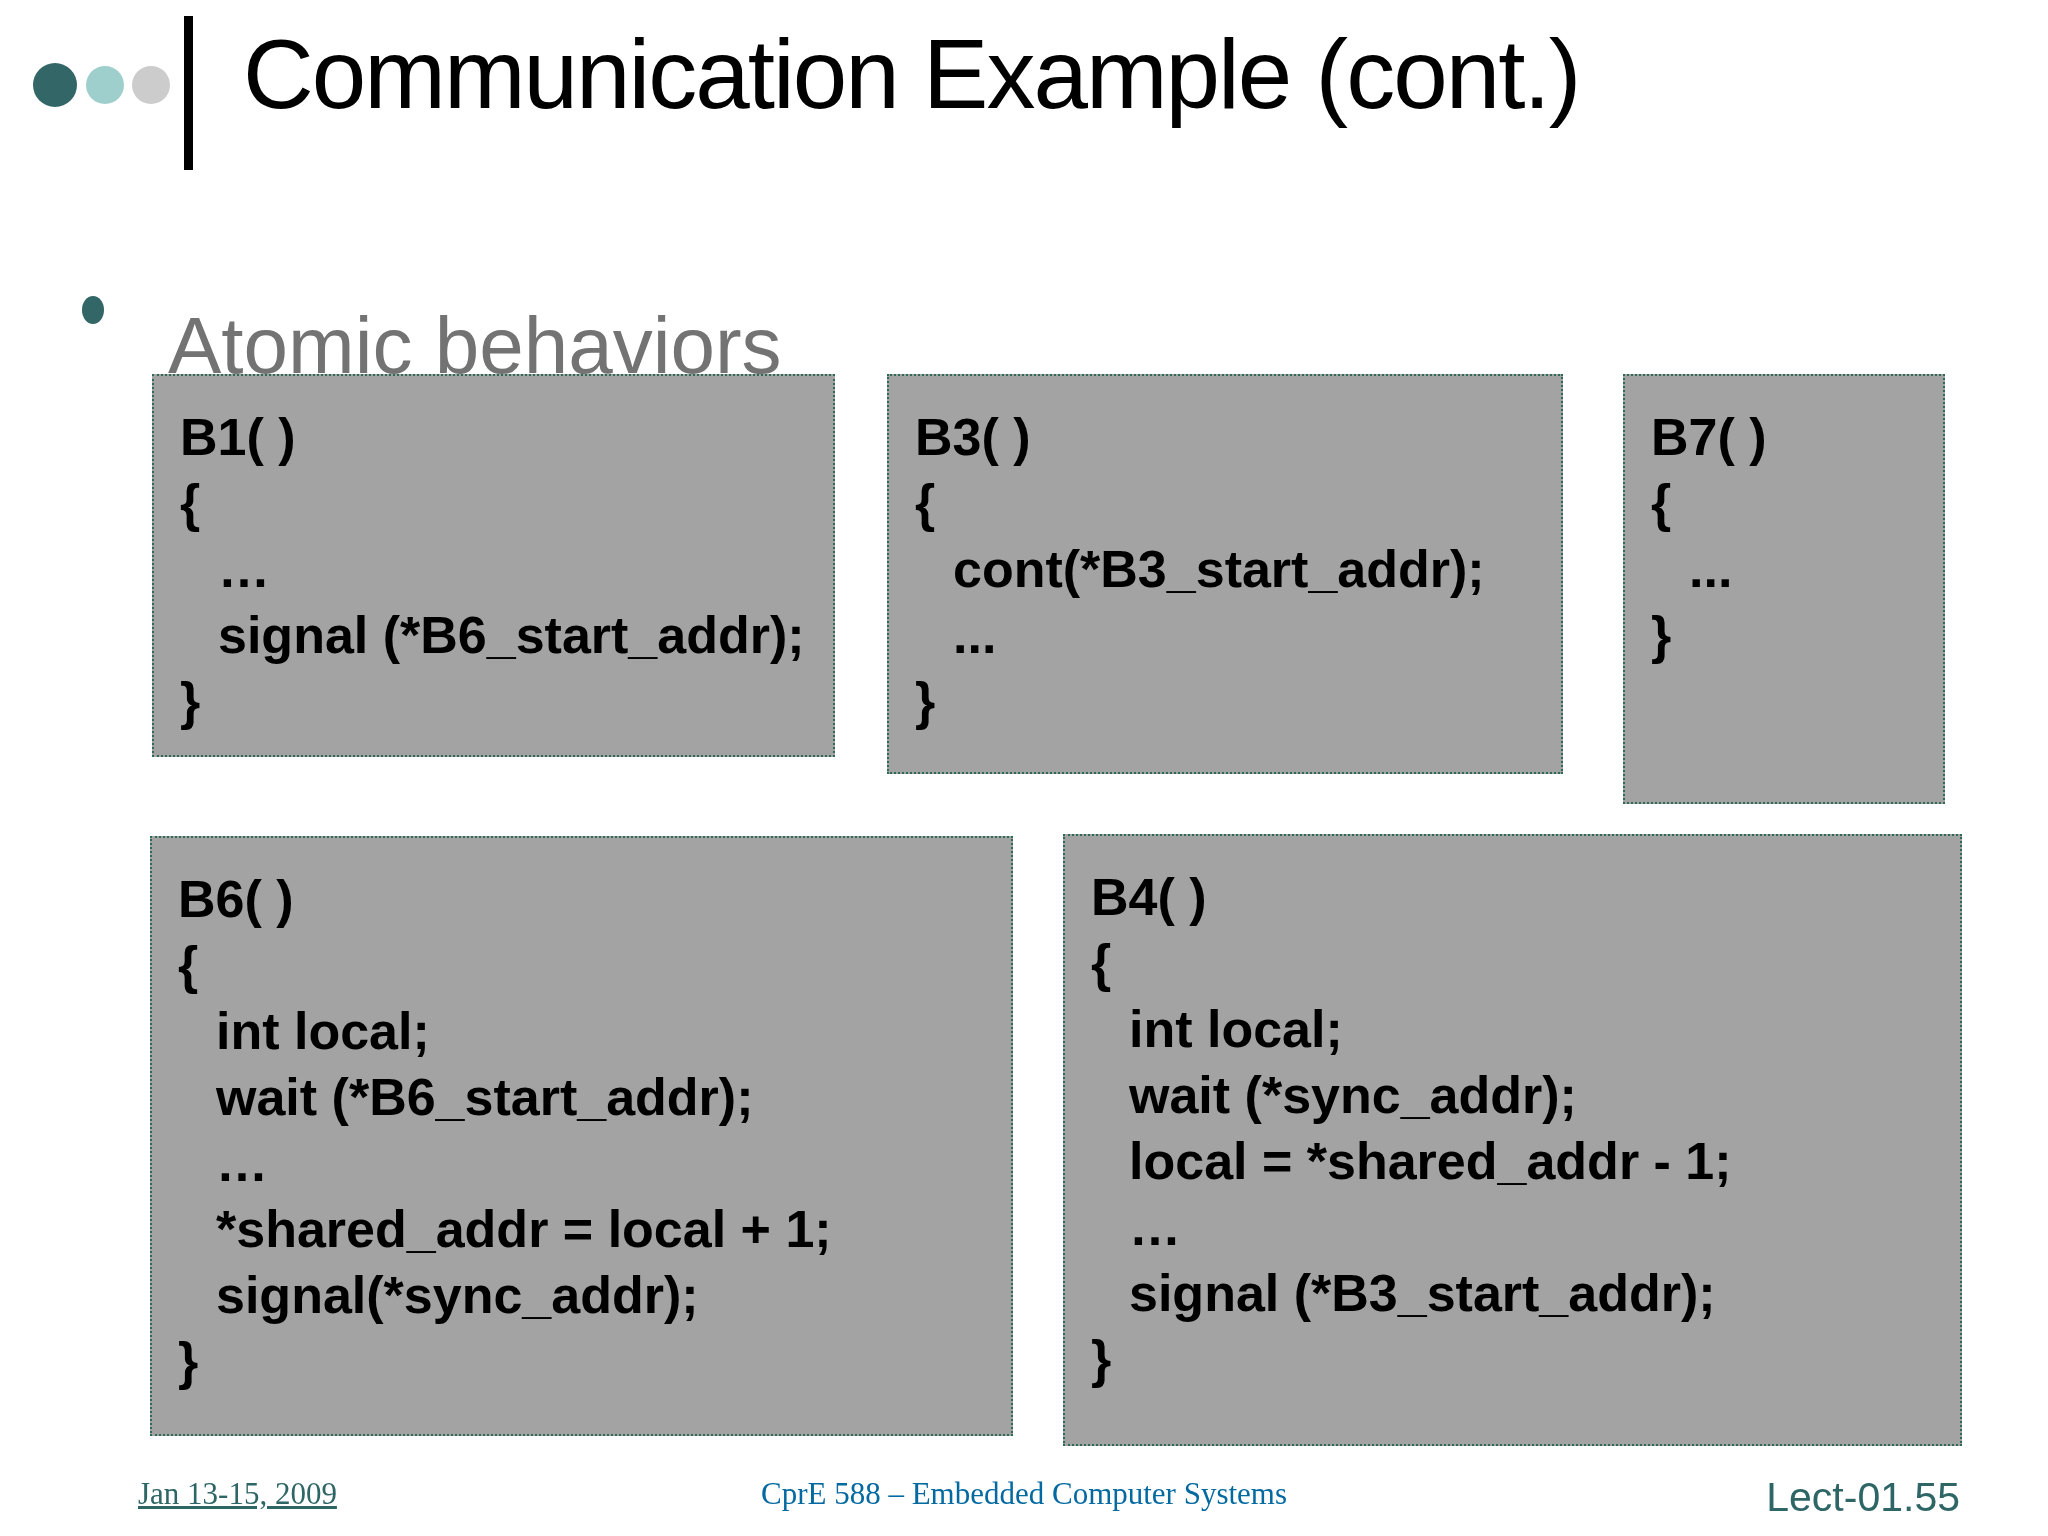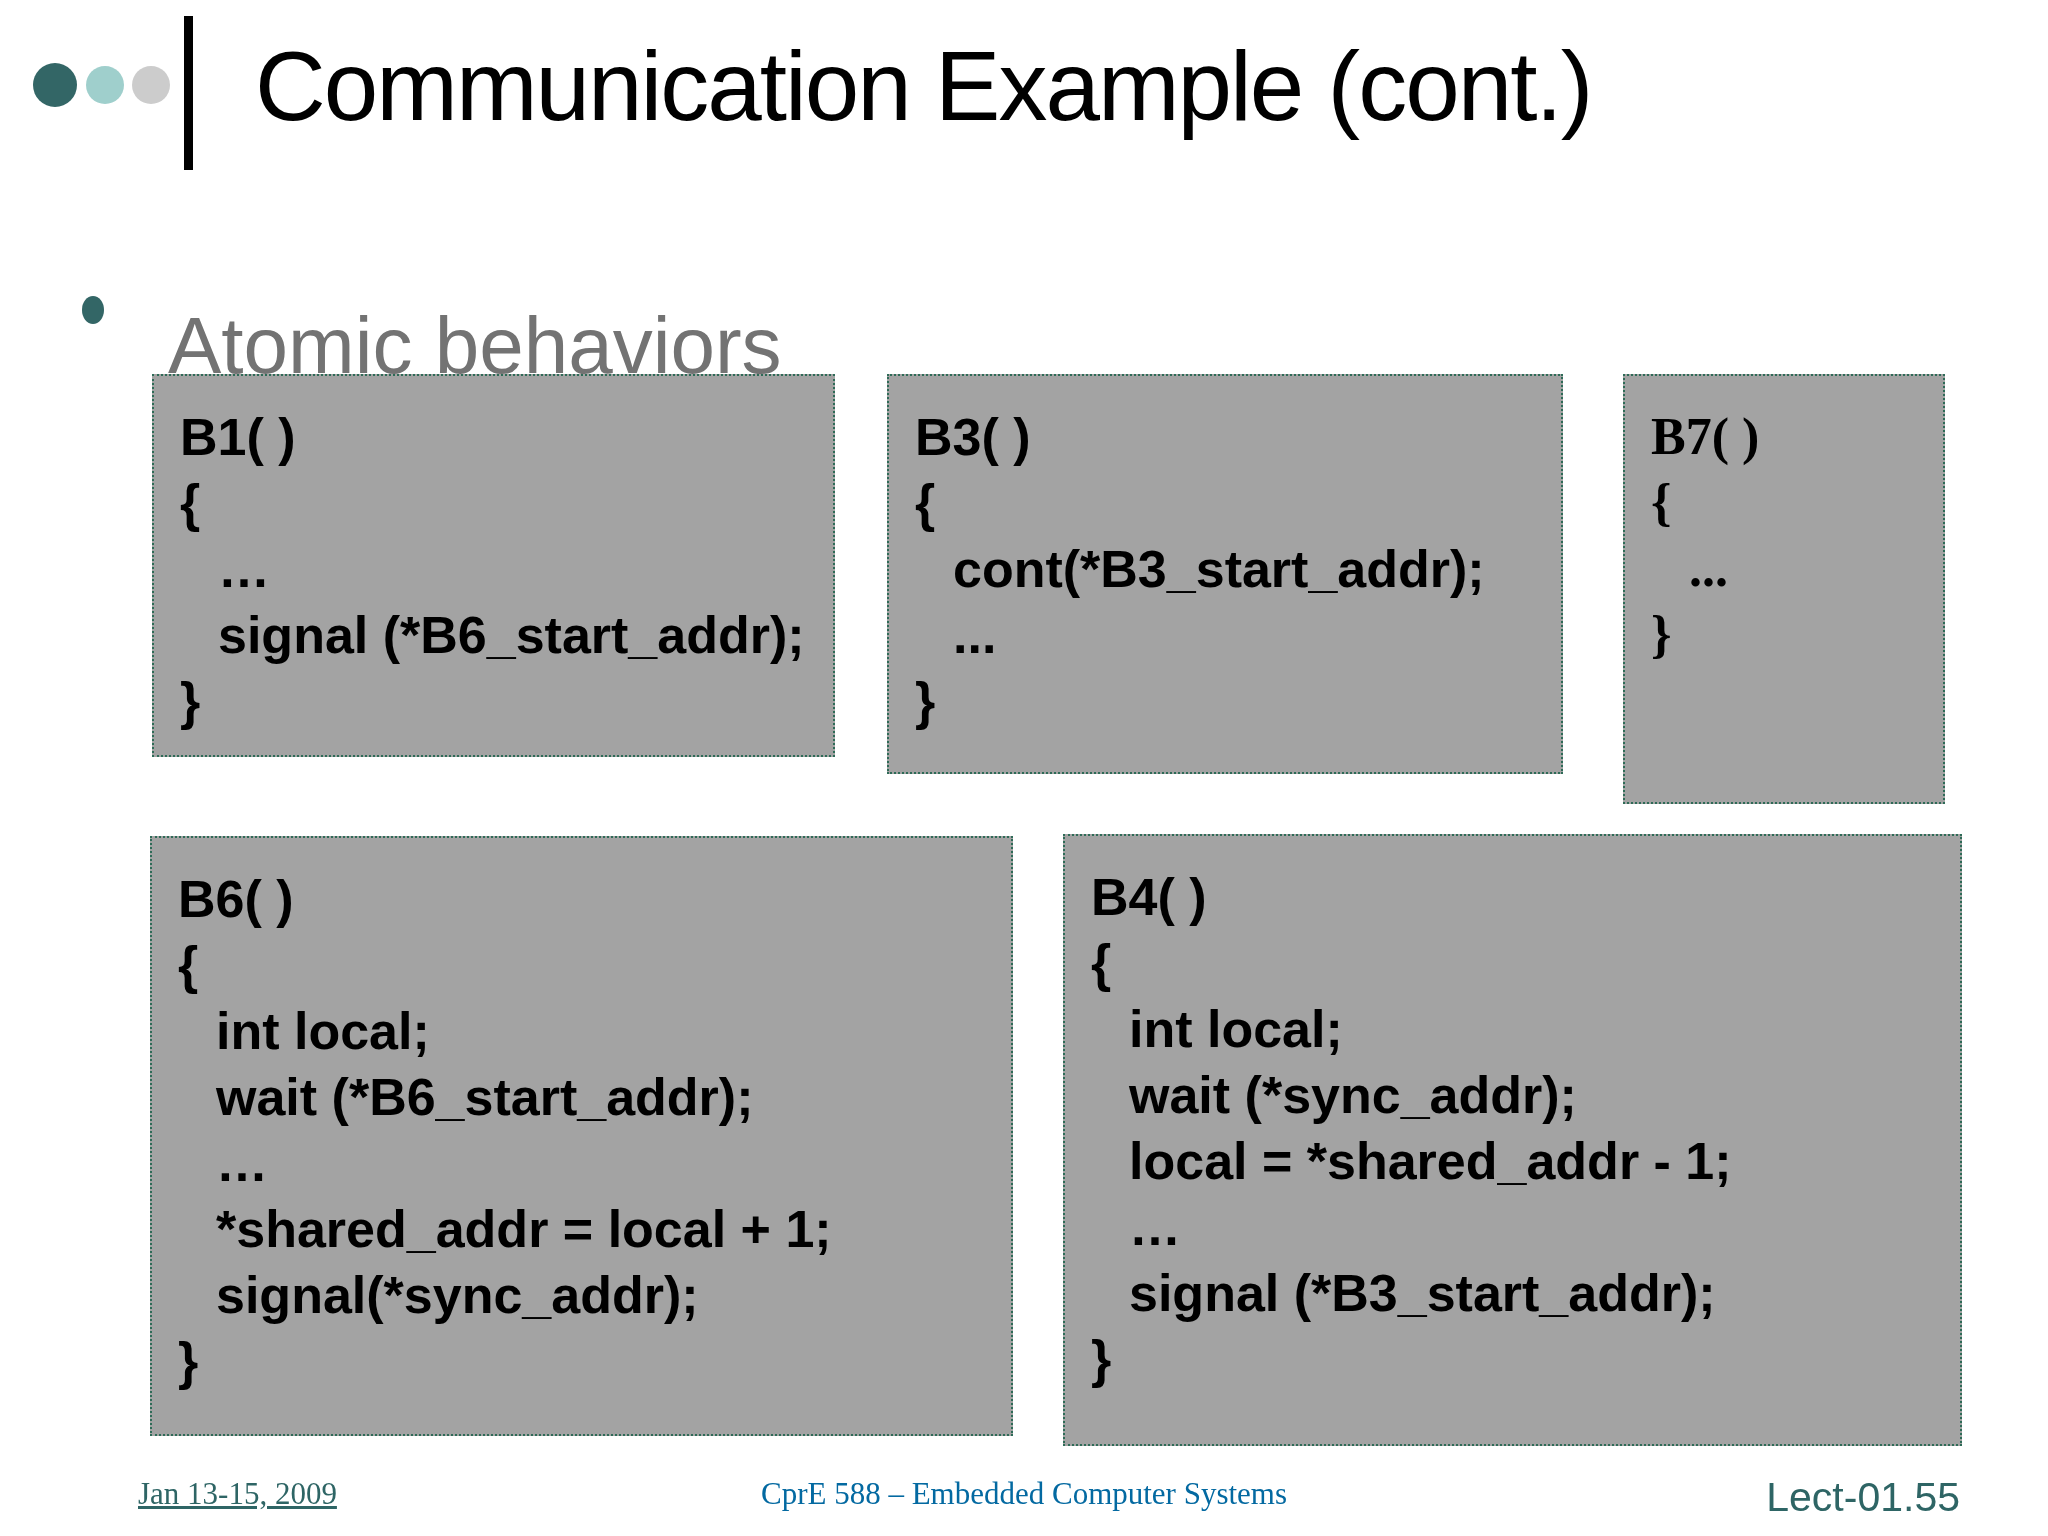--- a/index.html
+++ b/index.html
@@ -15,21 +15,21 @@
   
   .deco-dot { position: absolute; border-radius: 50%; }
   .dot1 { left: 33px;  top: 63px; width: 44px; height: 44px; }
   .dot2 { left: 86px;  top: 66px; width: 38px; height: 38px; }
   .dot3 { left: 132px; top: 66px; width: 38px; height: 38px; }
   .vbar { position: absolute; left: 184px; top: 16px; width: 9px; height: 154px; background: #000; }
 
   .title {
     position: absolute;
     left: 243px; top: 18px;
-    margin: 12px;
+    margin: 0;
     font-size: 98px;
     font-weight: normal;
     letter-spacing: -2px;
     color: #000;
     white-space: nowrap;
   }
 
   .bullet-row { position: absolute; left: 0; top: 252px; }
   .bullet-dot {
     position: absolute; left: 82px; top: 44px;
@@ -109,21 +109,21 @@
       <div class="code-line ind">signal (*B6_start_addr);</div>
       <div class="code-line">}</div>
     </div>
   <div class="codebox box-b3" style="border-color: rgb(46, 107, 87);">
       <div class="code-line">B3( )</div>
       <div class="code-line">{</div>
       <div class="code-line ind">cont(*B3_start_addr);</div>
       <div class="code-line ind">...</div>
       <div class="code-line">}</div>
     </div>
-  <div class="codebox box-b7" style="border-color: rgb(46, 107, 87); font-family: Liberation Serif, serif;">
+  <div class="codebox box-b7" style="border-color: rgb(46, 107, 87);">
       <div class="code-line">B7( )</div>
       <div class="code-line">{</div>
       <div class="code-line ind">...</div>
       <div class="code-line">}</div>
     </div>
   <div class="codebox box-b6" style="border-color: rgb(46, 107, 87);">
       <div class="code-line">B6( )</div>
       <div class="code-line">{</div>
       <div class="code-line ind">int local;</div>
       <div class="code-line ind">wait (*B6_start_addr);</div>

